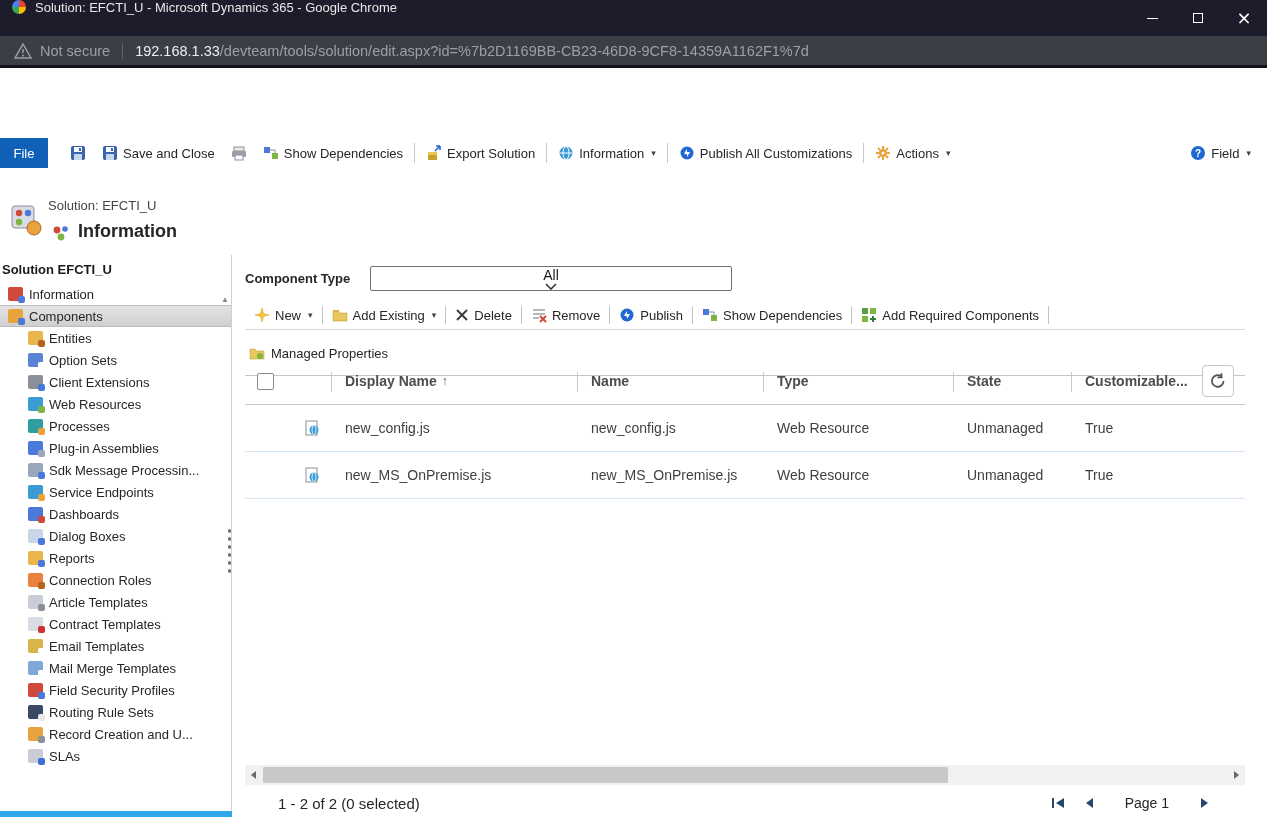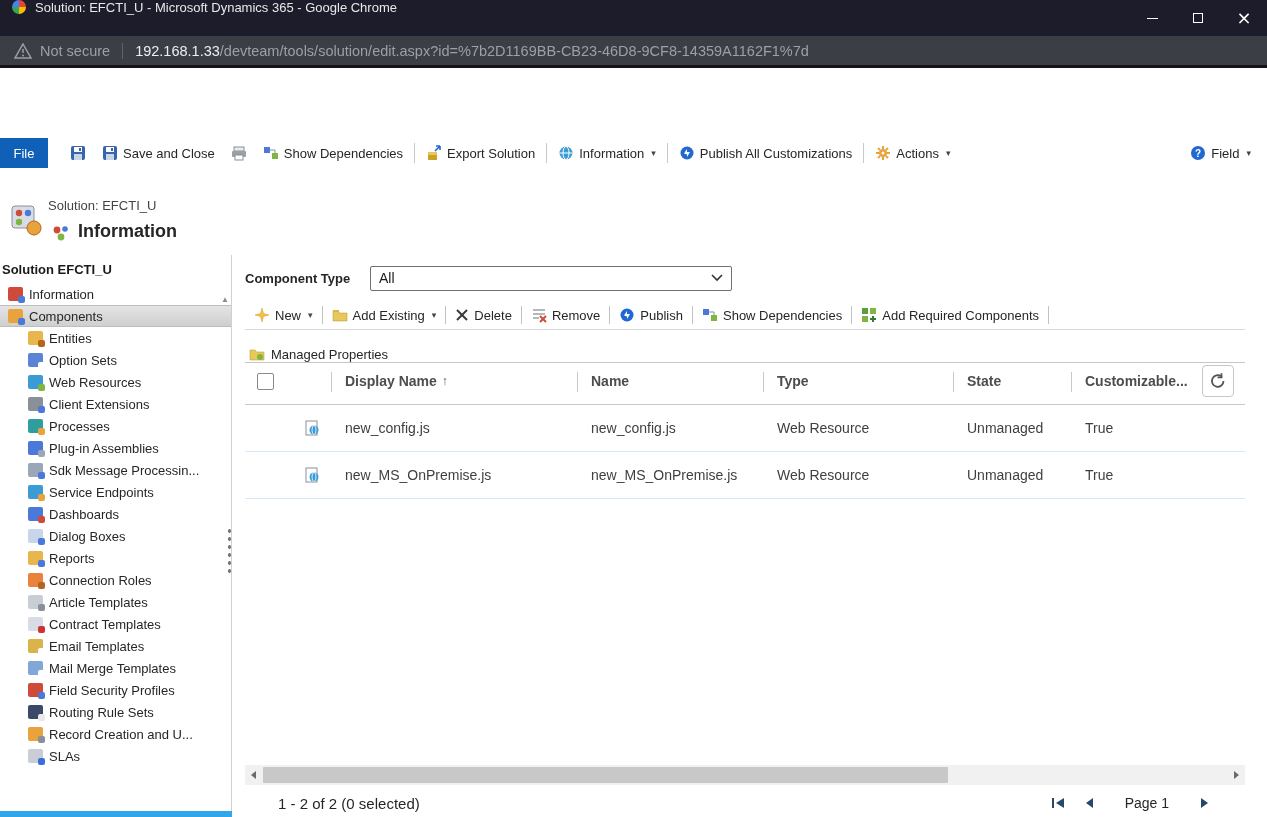--- a/index.html
+++ b/index.html
@@ -60,29 +60,29 @@
     background-image:radial-gradient(#777 1.2px, transparent 1.5px);
     background-size:5px 8px; background-repeat:repeat-y; }
   .bottom-strip { position:absolute; left:0; top:811px; width:232px; height:6px; background:#2FA7E8; }
 
   
   .content { position:absolute; left:245px; top:255px; width:1000px; bottom:0; }
   .ct-row { position:absolute; left:0; top:10px; height:26px; display:flex; align-items:center; }
   .ct-label { font-size:13px; font-weight:bold; color:#262626; width:125px; }
   .ct-select { width:362px; height:25px; border:1px solid #707070; border-radius:2px;
     display:flex; align-items:center; font-size:14px; color:#1A1A1A; padding:0 8px;
-    justify-content:space-between; background:#fff; }
+    justify-content:space-between; background:#fff;flex-direction:column; }
 
   .toolbar2 { position:absolute; left:0; top:46px; width:1000px; height:29px;
     border-bottom:1px solid #D8D8D8; display:flex; align-items:center; font-size:13px; color:#262626; }
   .t2 { display:flex; align-items:center; gap:5px; padding:0 9px; white-space:nowrap; }
   .t2sep { width:1px; height:18px; background:#C2C2C2; }
 
-  .managed { position:absolute; left:0; top:76px; width:1000px; height:32px;
-    border-bottom:1px solid #C6C6C6; display:flex; align-items:flex-end; gap:6px;
+  .managed { position:absolute; left:0; top:76px; width:1000px; height:45px;
+    border-bottom:1px solid #C6C6C6; display:flex; align-items:center; gap:6px;
     font-size:13px; color:#262626; padding-left:4px; }
 
   
   .grid { position:absolute; left:0; top:103px; width:1000px; }
   .g-head { display:flex; align-items:center; height:47px; border-bottom:1px solid #C9C9C9;
     font-size:14px; color:#4D4D4D; font-weight:600; }
   .g-row { display:flex; align-items:center; height:47px; border-bottom:1px solid #D6E8F7;
     font-size:14px; color:#3F3F3F; }
   .c-check { width:48px; display:flex; align-items:center; padding-left:12px; }
   .c-icon { width:38px; display:flex; align-items:center; justify-content:center; }
@@ -276,30 +276,30 @@
       </span>
     <span>Entities</span>
   </div>
   <div class="titem child">
     <span class="ti" style="background:#5B84D6">
         <i style="background:#FFFFFF"></i>
       </span>
     <span>Option Sets</span>
   </div>
   <div class="titem child">
+    <span class="ti" style="background:#8A8F98">
+        <i style="background:#4A79D9"></i>
+      </span>
+    <span>Client Extensions</span>
+  </div>
+  <div class="titem child">
     <span class="ti" style="background:#3A9BD5">
         <i style="background:#7EB543"></i>
       </span>
     <span>Web Resources</span>
-  </div>
-  <div class="titem child">
-    <span class="ti" style="background:#8A8F98">
-        <i style="background:#4A79D9"></i>
-      </span>
-    <span>Client Extensions</span>
   </div>
   <div class="titem child">
     <span class="ti" style="background:#2E9E9E">
         <i style="background:#E8A33D"></i>
       </span>
     <span>Processes</span>
   </div>
   <div class="titem child">
     <span class="ti" style="background:#4A79D9">
         <i style="background:#9AA7B8"></i>

